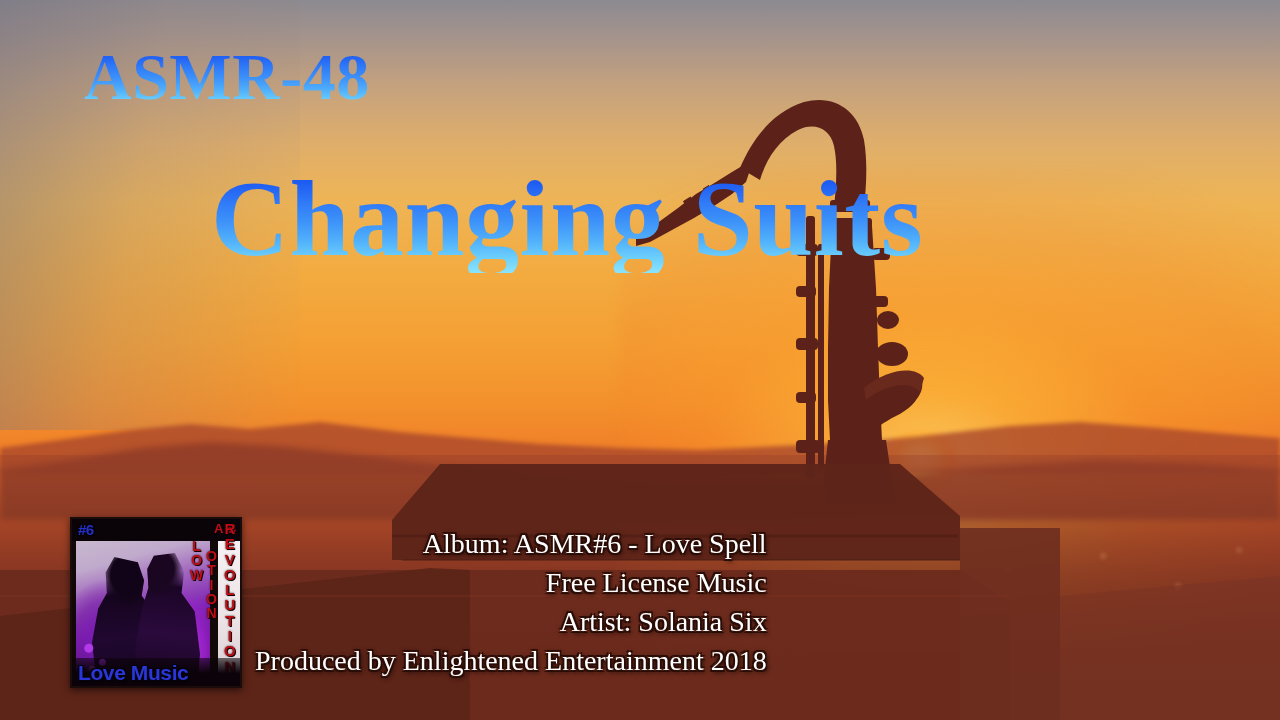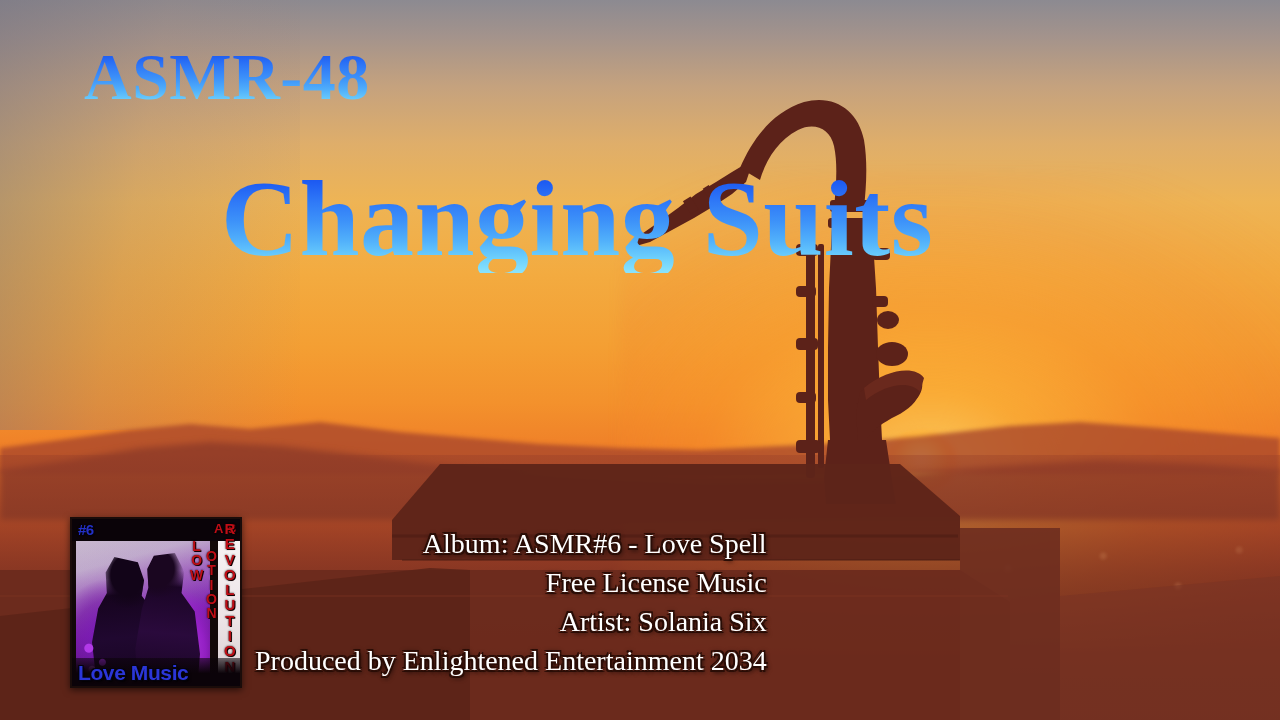--- a/index.html
+++ b/index.html
@@ -130,21 +130,21 @@
        6px 7px 9px rgba(0,0,0,.45);
   }
   .bluetext.small::before { -webkit-text-stroke-width:5px; text-stroke-width:5px; }
 
   #brand-title {
     position:absolute; left:84px; top:44px;
     font-size:66px;
     line-height:1;
   }
   #song-title {
-    position:absolute; left:221px; top:165px;
+    position:absolute; left:211px; top:165px;
     font-size:108px;
     line-height:1;
   }
 
   
   .credits {
     position:absolute; left:255px; top:524px;
     font-family:"Liberation Serif", serif;
     font-size:28px;
     line-height:39px;
@@ -347,21 +347,21 @@
   </svg>
 
   <div class="bluetext small" id="brand-title" data-txt="ASMR-48">ASMR-48</div>
 
   <div class="bluetext" id="song-title" data-txt="Changing Suits">Changing Suits</div>
 
   <div class="credits">
     <div>Album: ASMR#6 - Love Spell</div>
     <div>Free License Music</div>
     <div>Artist: Solania Six</div>
-    <div>Produced by Enlightened Entertainment 2034</div>
+    <div>Produced by Enlightened Entertainment 2018</div>
   </div>
 
   <div class="albumart">
     <div class="aa-photo">
       <div class="aa-fig-left"></div>
       <div class="aa-fig-right"></div>
       <div class="aa-sparkle"></div>
     </div>
 
     <div class="aa-rightband"></div>

